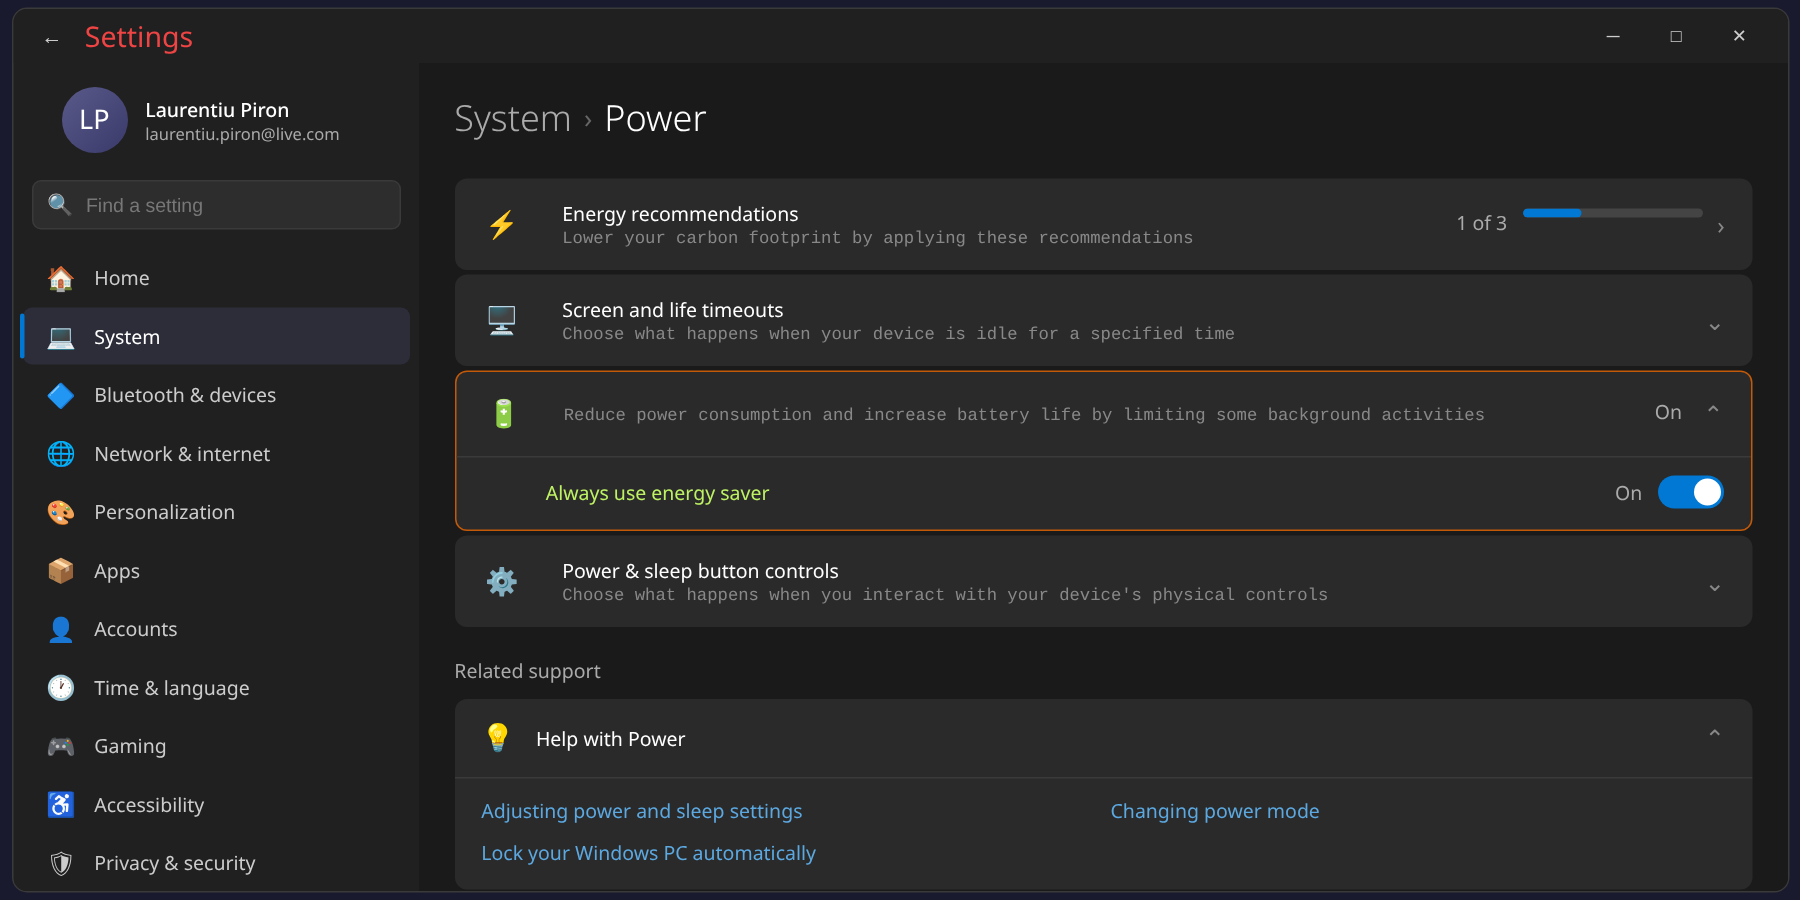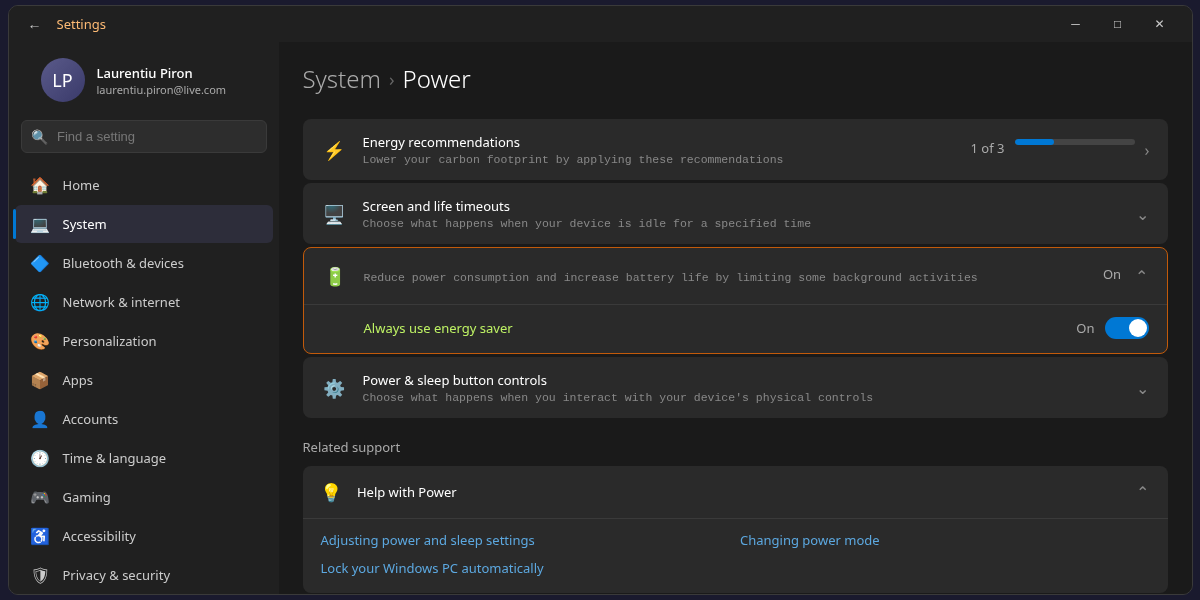--- a/index.html
+++ b/index.html
@@ -44,22 +44,22 @@
       border: none;
       background: transparent;
       color: #ccc;
       cursor: pointer;
       display: flex;
       align-items: center;
       justify-content: center;
       font-size: 14px;
     }
     .title-text {
-      color: #fdba74;
-      font-size: 13px;
+      color: #ef4444;
+      font-size: 19px;
     }
     .window-controls {
       display: flex;
       gap: 2px;
     }
     .win-btn {
       width: 40px;
       height: 28px;
       border: none;
       background: transparent;
@@ -210,21 +210,21 @@
     .setting-icon {
       width: 28px;
       height: 28px;
       display: flex;
       align-items: center;
       justify-content: center;
       font-size: 18px;
       color: #ccc;
       flex-shrink: 0;
     }
-    .setting-info { flex: 1; }
+    .setting-info { flex: 1; margin-left: 12px; }
     .setting-title {
       color: #fff;
       font-size: 13px;
       font-weight: 400;
     }
     .setting-desc {
       color: #888;
       font-size: 11.5px;
       margin-top: 2px;
       font-family: Liberation Mono, monospace;

